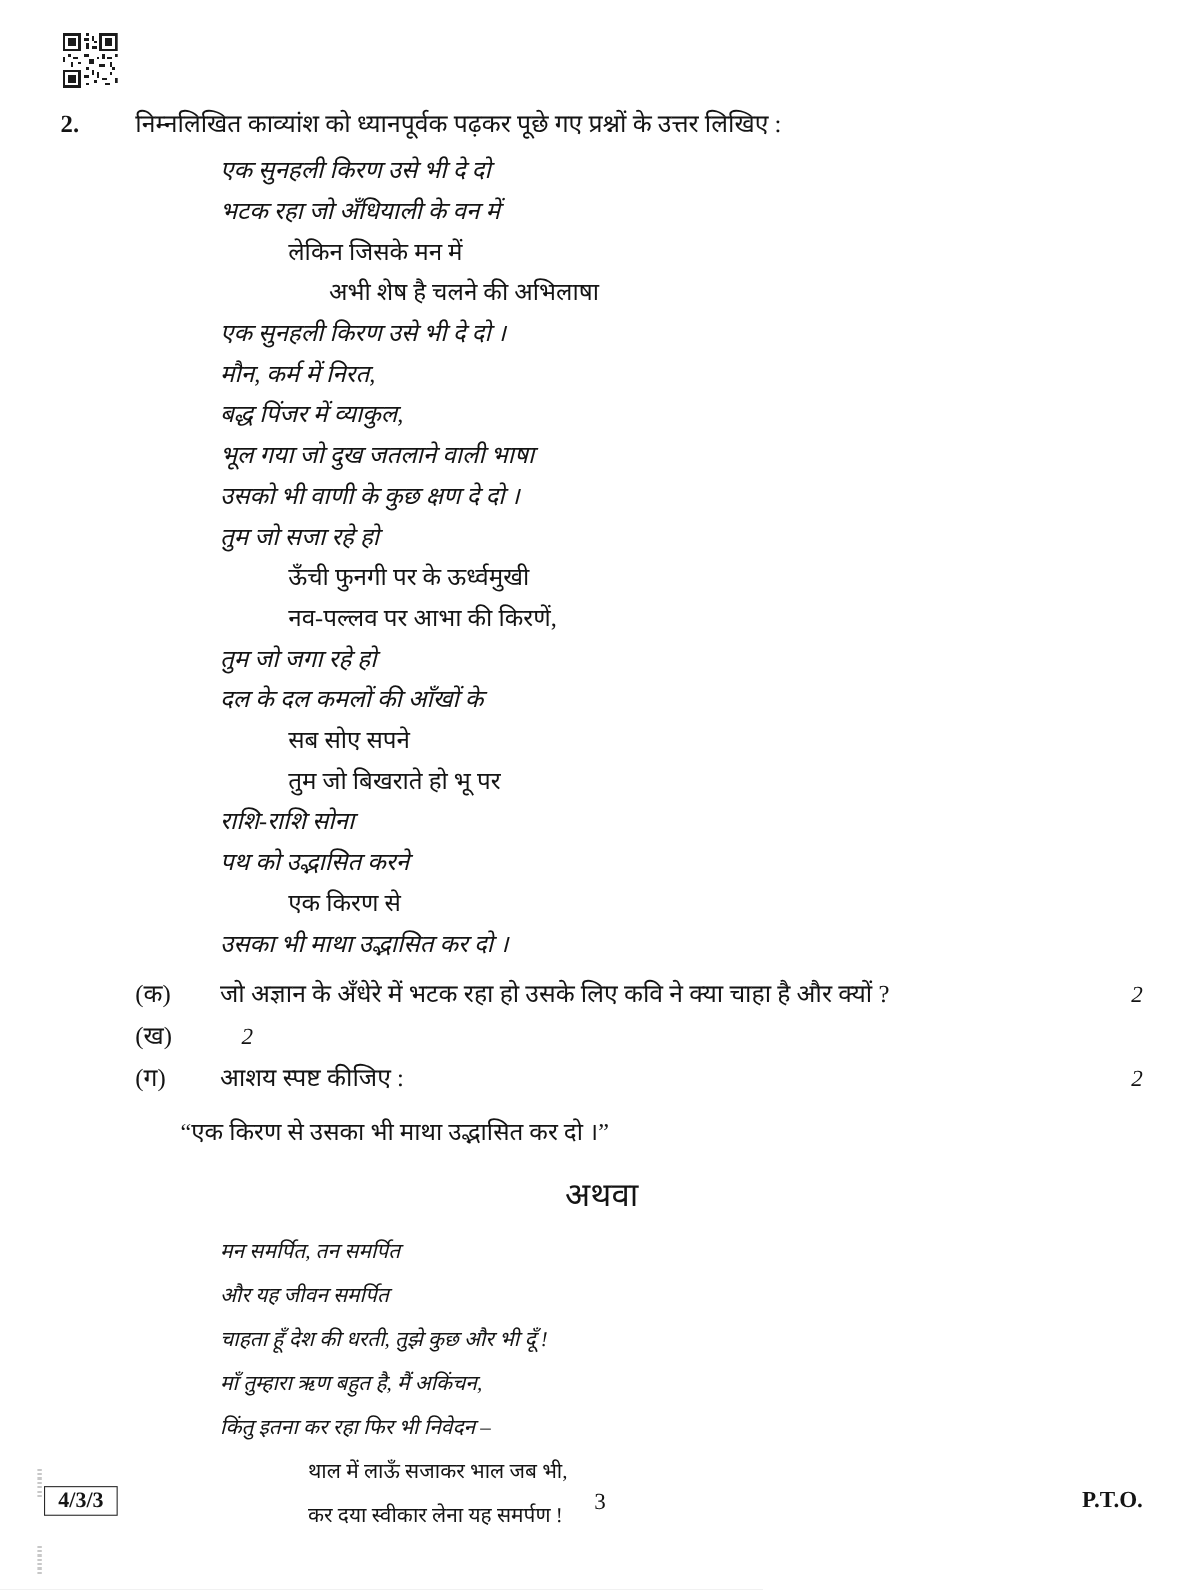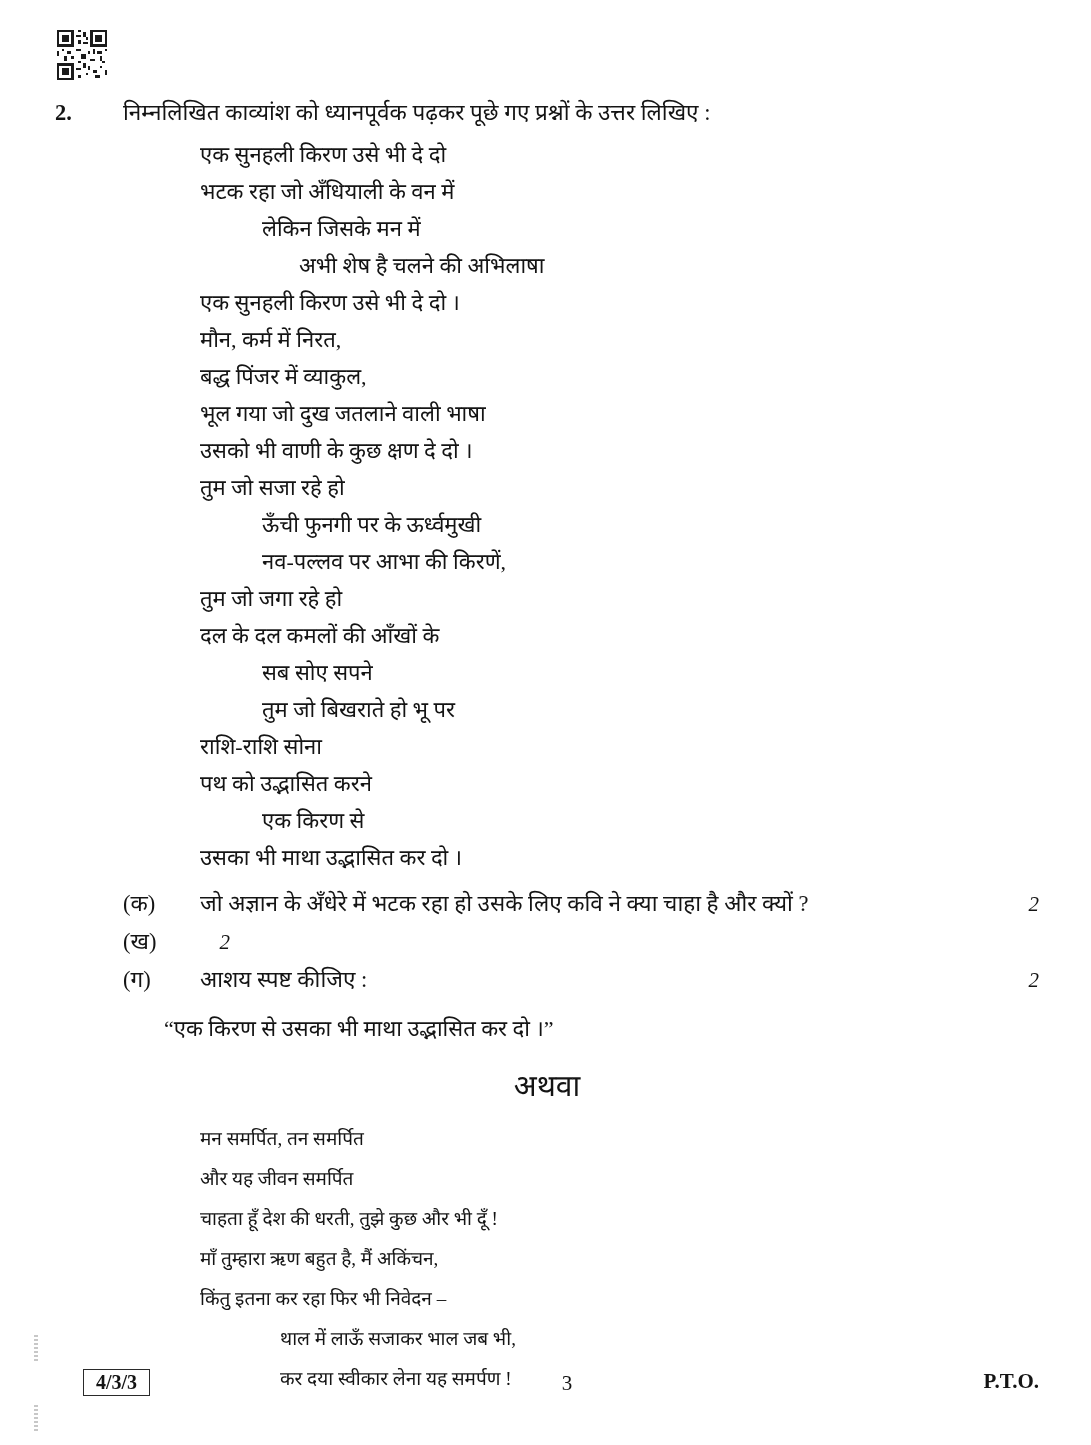--- a/index.html
+++ b/index.html
@@ -31,21 +31,21 @@
     font-weight:bold;
     flex:0 0 68px;
   }
   .intro-text{flex:1;}
   .poem{
     margin-left:145px;
     font-size:22px;
     line-height:37px;
   }
   .poem-line{white-space:nowrap;}
-  .indent-0{margin-left:0;}
+  .indent-0{margin-left:0;font-style:italic;}
   .indent-1{margin-left:62px;}
   .indent-2{margin-left:99px;}
   .subqs{
     margin-top:10px;
     margin-left:68px;
     font-size:22.5px;
     line-height:36px;
   }
   .sq-row{
     display:flex;
@@ -71,23 +71,22 @@
     margin:22px 0 14px 0;
   }
   .poem2{
     margin-left:145px;
     font-size:19px;
     line-height:40px;
   }
   .poem2 .indent-1{margin-left:80px;}
   .footer{
     position:absolute;
-    left:0;right:0;bottom:38px;
+    left:0;right:0;bottom:56px;
     height:40px;
-    margin-left:43px;
   }
   .footer-code{
     position:absolute;
     left:40px;top:2px;
     border:1.6px solid #2a2a2a;
     padding:1px 12px;
     font-weight:bold;
     font-size:20px;
   }
   .page-num{

